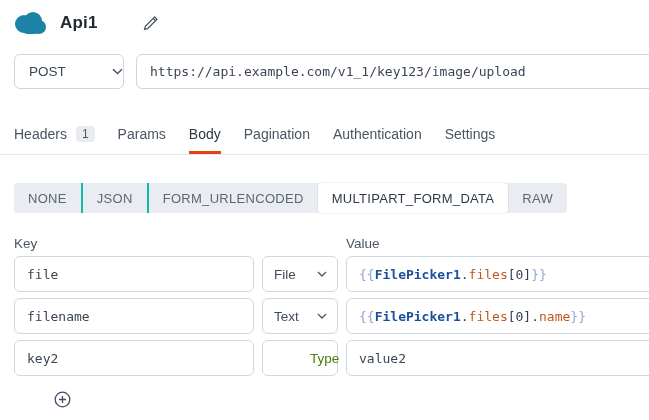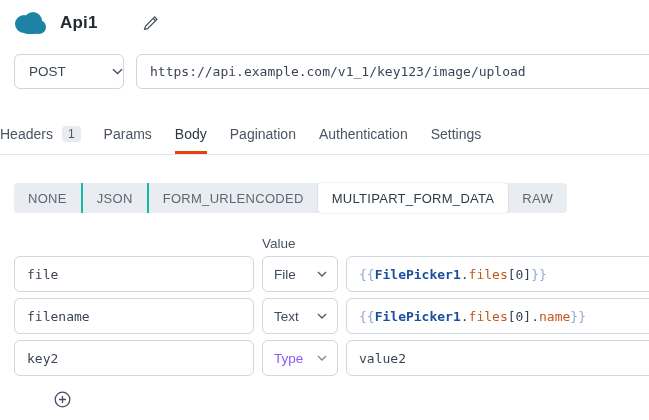--- a/index.html
+++ b/index.html
@@ -15,21 +15,21 @@
   
   .request-row { display:flex; margin:18px 0 0 14px; height:35px; }
   .method-select { width:110px; min-width:110px; height:35px; border:1px solid #ccd5e0; border-radius:6px;
     display:flex; align-items:center; justify-content:space-between; padding:0 0 0 14px;
     color:#3b4757; font-size:13.5px; cursor:pointer; background:#fff; }
   .url-input { flex:1; height:35px; margin-left:12px; margin-right:-12px; border:1px solid #ccd5e0;
     border-radius:6px; padding:0 12px 0 13px; font-family:"DejaVu Sans Mono", monospace;
     font-size:13px; color:#3a4554; outline:none; background:#fff; }
 
   
-  .tabs { display:flex; gap:23px; margin-top:37px; border-bottom:1px solid #e1e6ec; align-items:flex-end; }
+  .tabs { display:flex; gap:23px; margin-top:37px; padding-left:14px; border-bottom:1px solid #e1e6ec; align-items:flex-end; }
   .tab { font-size:14px; color:#4a5463; padding-bottom:12px; cursor:pointer; display:flex; align-items:center; }
   .tab.active { color:#2e3745; padding-bottom:9px; border-bottom:3px solid #e2440e; }
   .tab-badge { background:#e8ebef; color:#4c5664; font-size:12px; border-radius:4px;
     padding:1px 6px; margin-left:9px; }
 
   
   .seg-control { display:inline-flex; margin:28px 0 0 14px; background:#e9edf1; border-radius:4px; height:30px; }
   .seg-item { display:flex; align-items:center; padding:0 14px; font-size:13px; color:#5c6ptr675; color:#5c6675;
     letter-spacing:.3px; cursor:pointer; position:relative; }
   .seg-item + .seg-item { border-left:2px solid #14b8a6; }
@@ -39,21 +39,21 @@
 
   
   .kv-table { margin:23px 0 0 14px; }
   .kv-head { display:grid; grid-template-columns:240px 76px auto; column-gap:8px; margin-bottom:5px; }
   .kv-head .col-label { font-size:13.5px; color:#4b5563; }
   .kv-row { display:grid; grid-template-columns:240px 76px auto; column-gap:8px; margin-bottom:6px; margin-right:-12px; }
   .kv-key { height:36px; border:1px solid #cfd7e1; border-radius:6px; padding:0 12px;
     font-family:"DejaVu Sans Mono", monospace; font-size:13px; color:#3a4554; outline:none; background:#fff; }
   .kv-type { height:36px; border:1px solid #cfd7e1; border-radius:6px; display:flex; align-items:center;
     justify-content:space-between; padding:0 10px 0 11px; font-size:13.5px; color:#3f4b5d; cursor:pointer; background:#fff; }
-  .kv-type.placeholder .kv-type-label { color:#8b5cf6; }
+  .kv-type.placeholder .kv-type-label { color:#4d7c0f;margin-left:36px; }
   .kv-value { height:36px; border:1px solid #cfd7e1; border-radius:6px; display:flex; align-items:center;
     padding:0 12px; font-family:"DejaVu Sans Mono", monospace; font-size:13px; background:#fff; white-space:pre; }
 
   
   .tok-brace { color:#90a7cf; }
   .tok-entity { color:#1c4e9e; font-weight:bold;text-align:center; }
   .tok-punct { color:#333f52; }
   .tok-prop { color:#c2571d; }
   .tok-plain { color:#3a4554; }
 
@@ -127,20 +127,21 @@
   <div class="seg-item">NONE</div>
   <div class="seg-item">JSON</div>
   <div class="seg-item">FORM_URLENCODED</div>
   <div class="seg-item selected">MULTIPART_FORM_DATA</div>
   <div class="seg-item">RAW</div>
 </div>
 
 
 <div class="kv-table">
   <div class="kv-head">
+    <span class="col-label">Key</span>
     <span></span>
     <span class="col-label">Value</span>
   </div>
 
   <div class="kv-row">
     <input class="kv-key" type="text" value="file" style="">
     <div class="kv-type">
       <span class="kv-type-label">File</span>
       <svg width="10" height="6" viewBox="0 0 10 6" fill="none" stroke="#4d5868" stroke-width="1.3">
           <path d="M1 1 L5 5 L9 1"></path>

